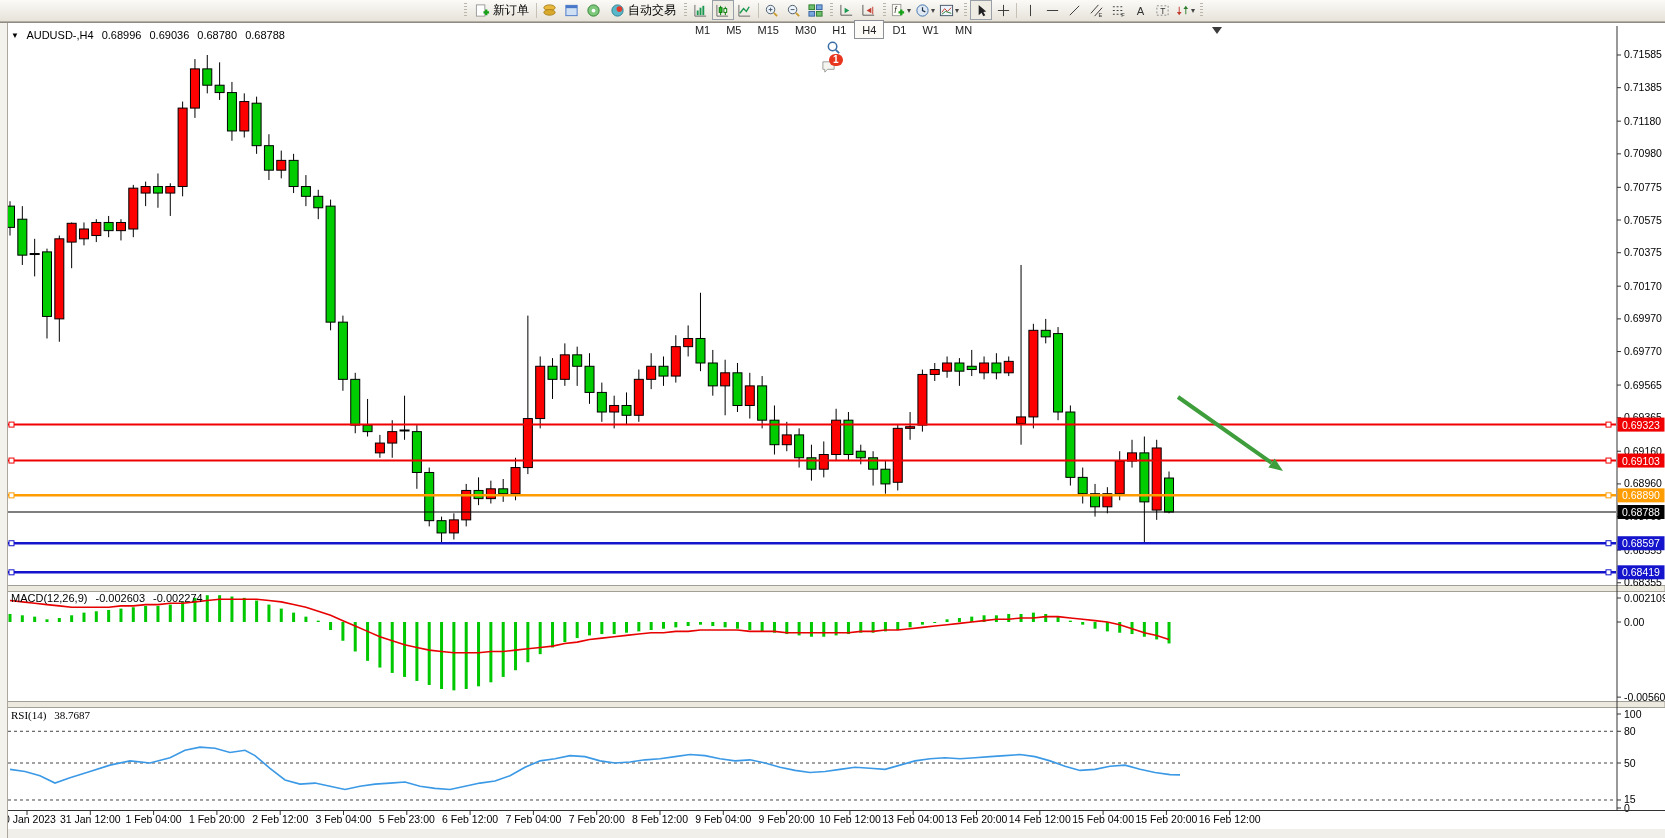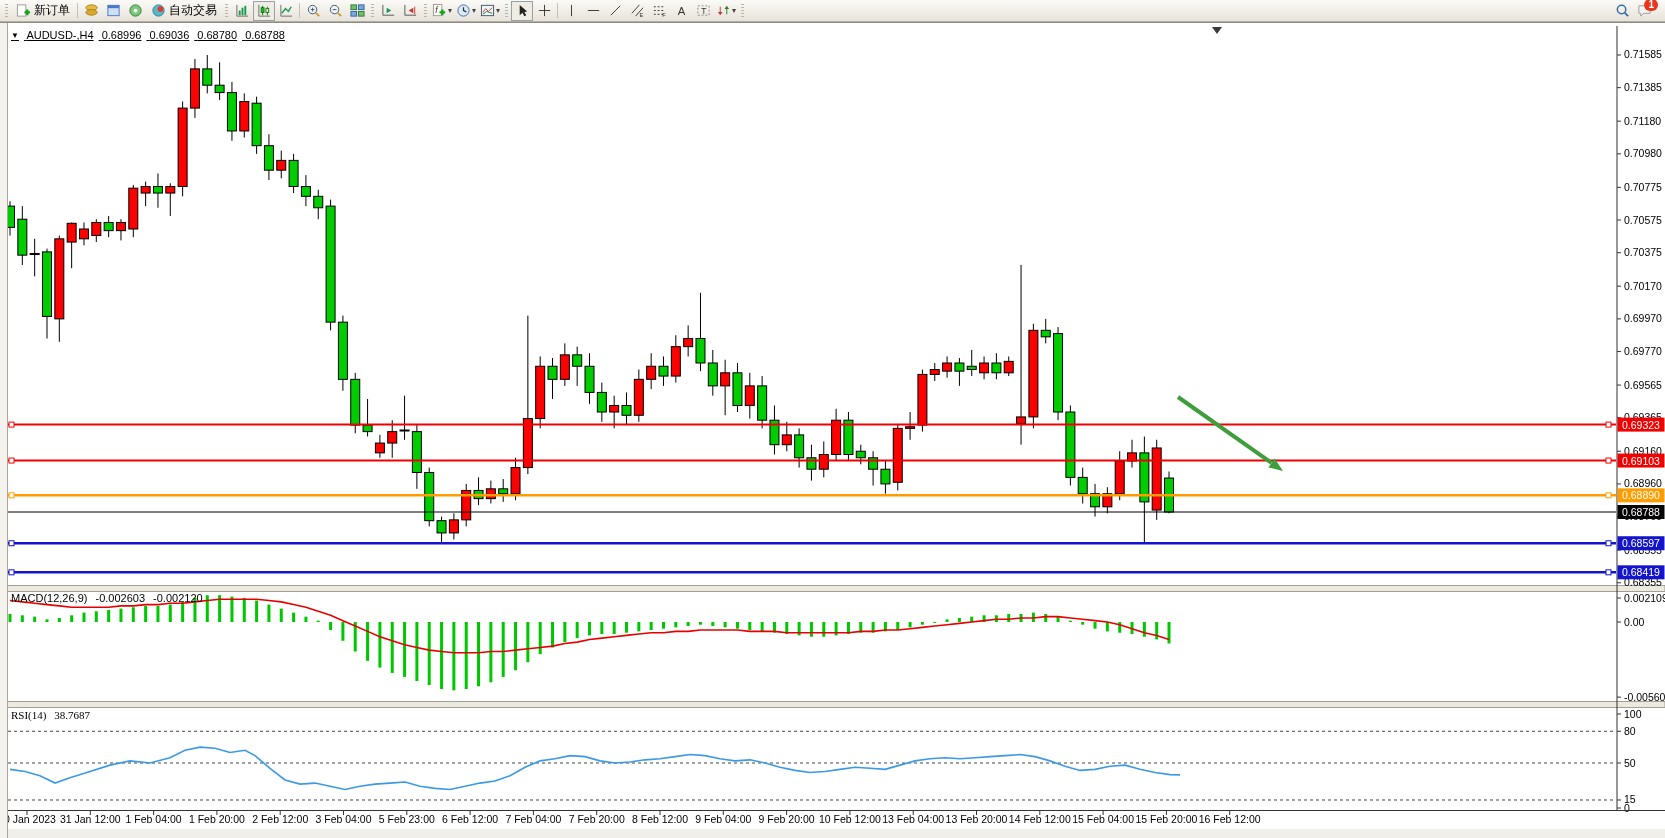--- a/index.html
+++ b/index.html
@@ -1,21 +1,21 @@
 <!DOCTYPE html>
 <html><head>
 <meta charset="utf-8">
 <style>
   html,body{margin:0;padding:0;}
   body{width:1665px;height:838px;position:relative;overflow:hidden;
        font-family:"Liberation Sans",sans-serif;background:#f1efe9;color:#000;}
   
   .toolbar{position:absolute;top:0;left:0;width:1665px;height:22px;z-index:10;
     display:flex;align-items:center;background:linear-gradient(#fbfaf7,#e7e3da);
-    border-bottom:1px solid #b3afa5;padding-left:2px;box-sizing:border-box;}
+    border-bottom:1px solid #b3afa5;padding-left:2px;box-sizing:border-box;flex-direction:column;}
   .tb-group{display:flex;align-items:center;height:22px;}
   .grip{width:3px;height:14px;margin:0 3px;
     background:repeating-linear-gradient(to bottom,#b9b5ab 0 1px,rgba(0,0,0,0) 1px 3px);}
   .sep{width:1px;height:15px;background:#c6c2b8;margin:0 2px;}
   .tb-icon{display:flex;align-items:center;justify-content:center;height:20px;min-width:22px;
     border:1px solid rgba(0,0,0,0);background:none;padding:0 1px;cursor:default;}
   .tb-icon.active{background:#efece4;border:1px solid #9aa0a8;}
   .tb-labeled{display:flex;align-items:center;gap:3px;height:20px;border:1px solid rgba(0,0,0,0);
     background:none;padding:0 4px;font-size:12px;font-family:"Liberation Sans",sans-serif;}
   .dd{font-size:8px;color:#444;margin-left:1px;}
@@ -27,21 +27,21 @@
   .badge{position:absolute;top:-2px;right:-3px;background:#e8351d;color:#fff;font-size:10px;
     font-weight:bold;border-radius:8px;padding:0 4px;line-height:12px;}
   
   .chart-window{position:absolute;top:22px;left:0;width:1665px;height:816px;background:#fff;
     border-top:1px solid #8f8b82;box-sizing:border-box;}
   .left-strip{position:absolute;top:23px;left:0;width:7px;height:815px;background:#f4f2ec;
     border-right:1px solid #aba79d;z-index:3;}
   #chart-svg{position:absolute;top:0;left:0;z-index:2;}
   .pane-label{position:absolute;z-index:4;font-size:11px;white-space:nowrap;}
   .pane-label span{margin-right:5px;}
-  .symbol-line{top:29px;left:11px;text-decoration:underline;}
+  .symbol-line{top:29px;left:11px;}
   .macd-line{top:592px;left:11px;}
   .rsi-line{top:709px;left:11px;font-family:Liberation Serif, serif;}
   .menu-arrow{font-size:8px;vertical-align:1px;margin-right:3px;}
 </style>
 </head>
 <body>
 
 <div class="toolbar">
   <div class="tb-group" id="tb-left">
       <div class="grip"></div>
@@ -273,20 +273,31 @@
           <svg width="15" height="15" viewBox="0 0 16 16">
             <line x1="4.5" y1="4" x2="4.5" y2="10" stroke="#c23b2e"></line>
             <path d="M4.5 13 l-2.5 -3.5 h5 z" fill="#c23b2e"></path>
             <line x1="11.5" y1="6" x2="11.5" y2="12" stroke="#2d7d2d"></line>
             <path d="M11.5 3 l-2.5 3.5 h5 z" fill="#2d7d2d"></path>
           </svg>
         </span>
         <span class="dd">▾</span>
       </button>
       <div class="grip"></div>
+    </div>
+  <div class="tb-group" id="tb-tf">
+      <button class="tf-btn">M1</button>
+      <button class="tf-btn">M5</button>
+      <button class="tf-btn">M15</button>
+      <button class="tf-btn">M30</button>
+      <button class="tf-btn">H1</button>
+      <button class="tf-btn active">H4</button>
+      <button class="tf-btn">D1</button>
+      <button class="tf-btn">W1</button>
+      <button class="tf-btn">MN</button>
     </div>
   <div class="tb-spacer"></div>
   <button class="tb-icon" id="tb-search">
       <svg width="15" height="15" viewBox="0 0 16 16">
         <circle cx="7" cy="7" r="4.5" fill="none" stroke="#3a6ea5" stroke-width="1.6"></circle>
         <line x1="10.5" y1="10.5" x2="14" y2="14" stroke="#3a6ea5" stroke-width="2"></line>
       </svg>
     </button>
   <div class="chat-wrap" style="margin-right:10px;">
     <button class="tb-icon" id="tb-chat">
@@ -741,19 +752,19 @@
   <span>AUDUSD-,H4</span>
   <span>0.68996</span>
   <span>0.69036</span>
   <span>0.68780</span>
   <span>0.68788</span>
 </div>
 
 <div class="pane-label macd-line">
   <span>MACD(12,26,9)</span>
   <span>-0.002603</span>
-  <span>-0.002120</span>
+  <span>-0.002274</span>
 </div>
 
 <div class="pane-label rsi-line">
   <span>RSI(14)</span>
   <span>38.7687</span>
 </div>
 
 </body></html>

